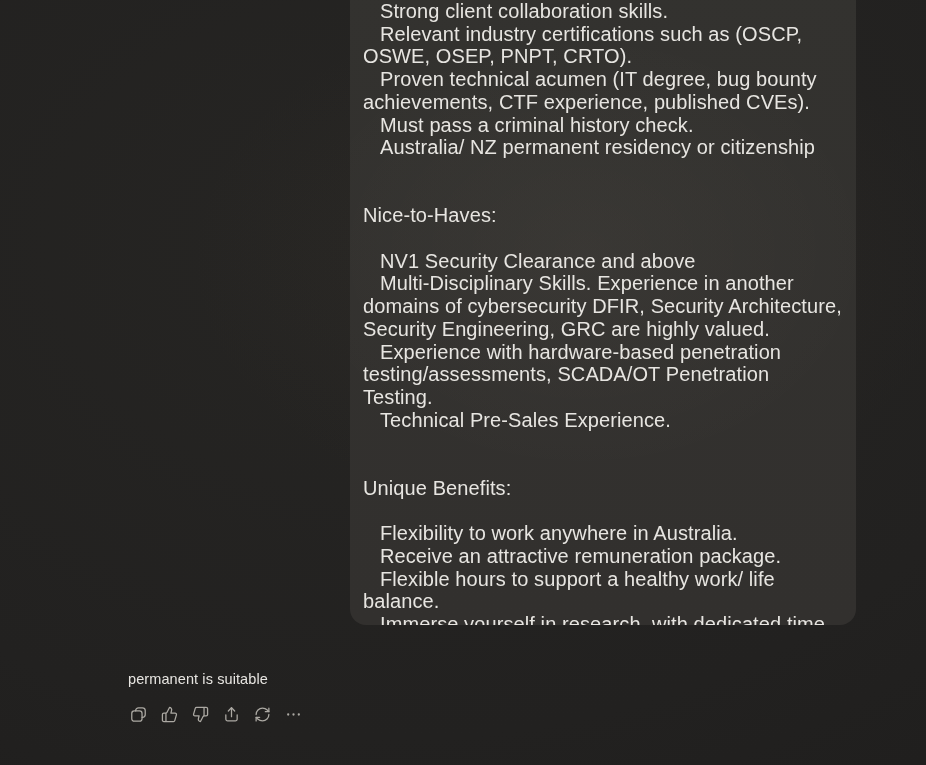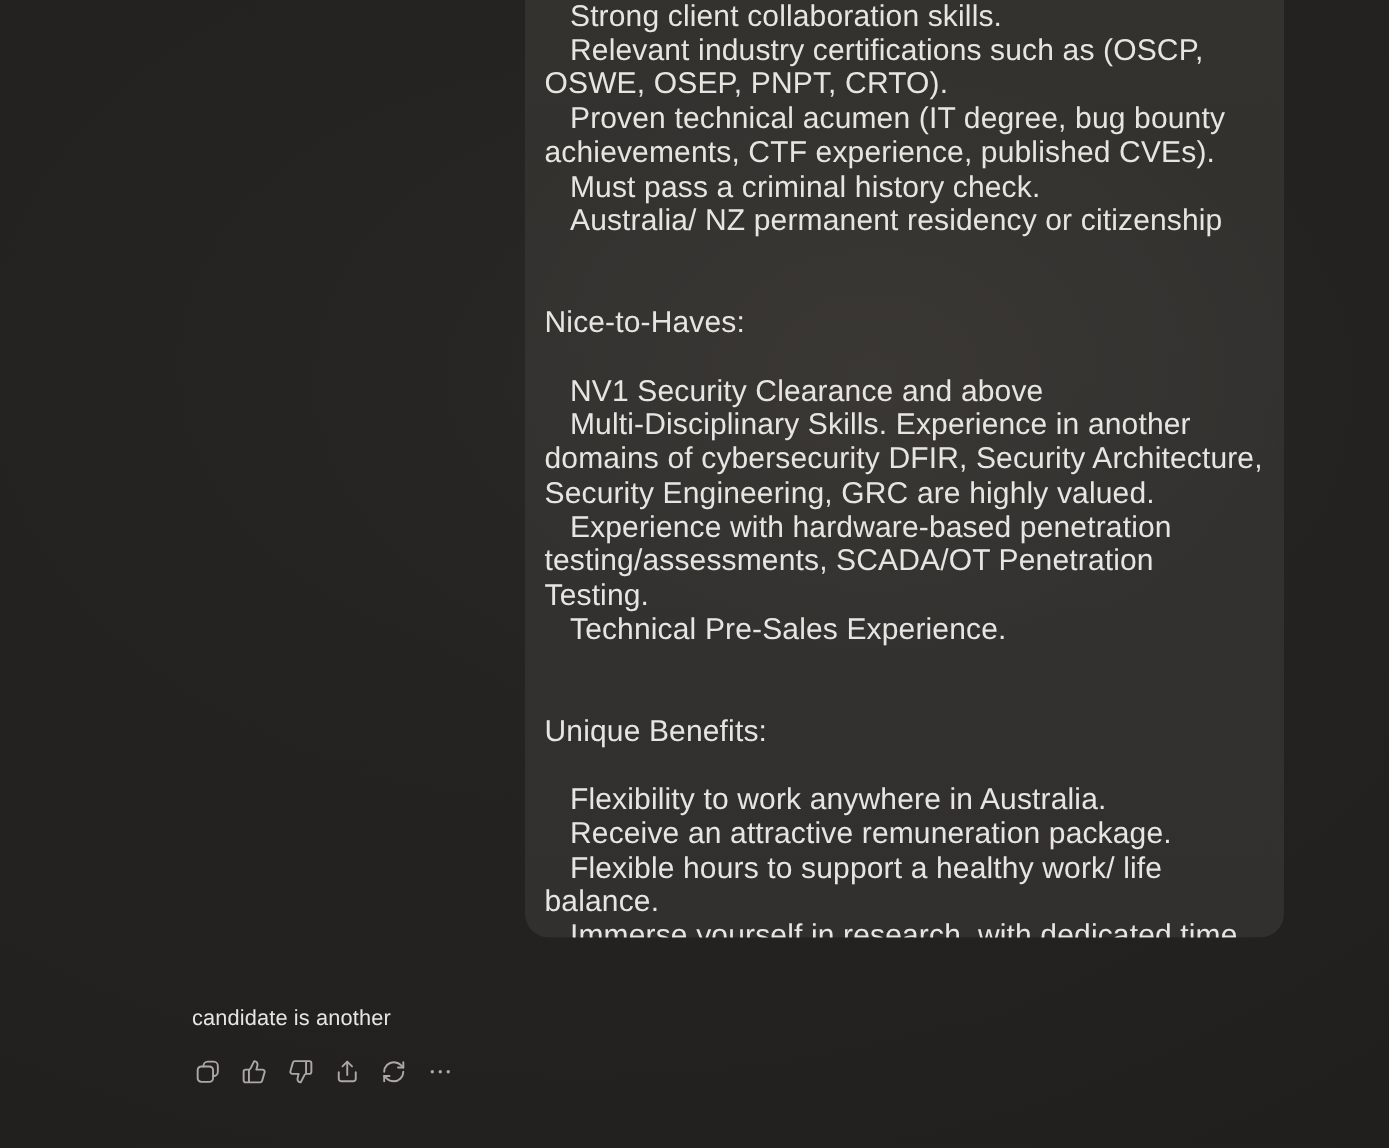--- a/index.html
+++ b/index.html
@@ -115,21 +115,21 @@
 
 
 Unique Benefits:
 
    Flexibility to work anywhere in Australia.
    Receive an attractive remuneration package.
    Flexible hours to support a healthy work/ life balance.
    Immerse yourself in research, with dedicated time to develop new exploits, tools, and techniques, or work on interest projects</div>
 </div>
 
-<div class="assistant-text">candidate is another</div>
+<div class="assistant-text">permanent is suitable</div>
 
 <div class="action-bar">
 
   <button class="action-btn">
     <span>
       <svg viewBox="0 0 24 24">
         <g class="icon-stroke">
           <rect x="2.5" y="7" width="14.5" height="14.5" rx="3.5"></rect>
           <path d="M8 7 V6.5 A4 4 0 0 1 12 2.5 H17.5 A4 4 0 0 1 21.5 6.5 V12 A4 4 0 0 1 17.5 16 H17"></path>
         </g>

